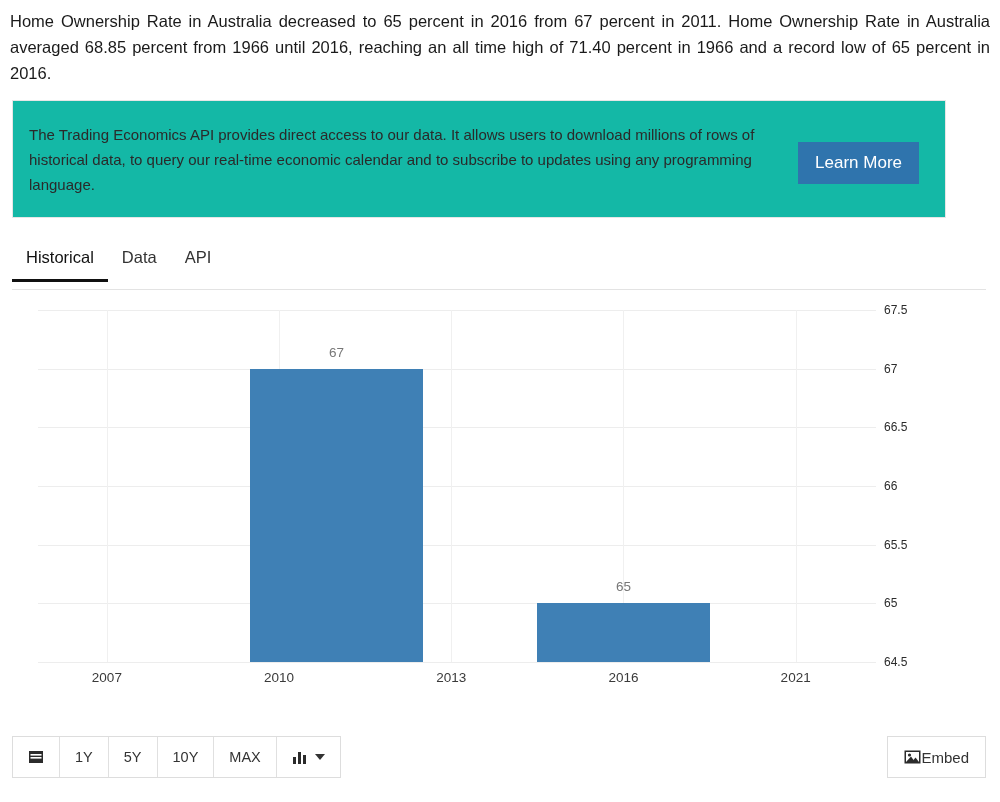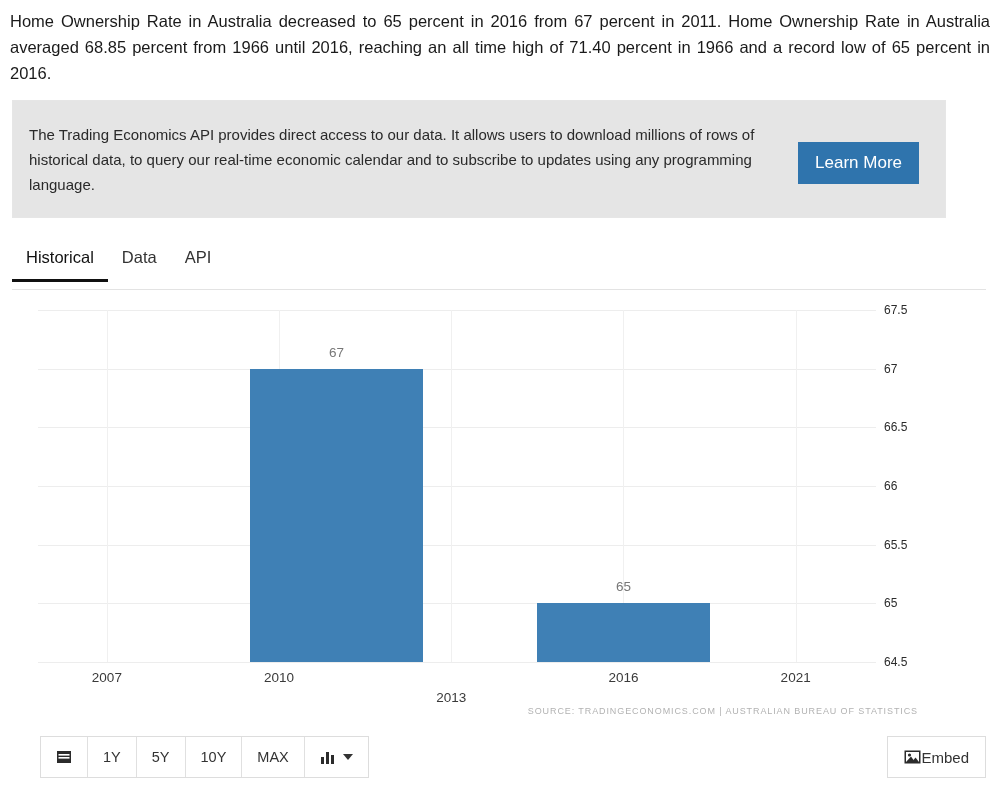--- a/index.html
+++ b/index.html
@@ -22,21 +22,21 @@
     text-align: justify;
     text-justify: inter-word;
     color: #1a1a1a;
   }
 
   
   .api-card {
     position: absolute;
     left: 12px; top: 100px;
     width: 934px; height: 118px;
-    background: #e5e5e5;
+    background: #14b8a6;
     border: 1px solid #e6e6e6;
     display: flex;
     align-items: center;
   }
   .api-text {
     flex: 1 1 auto;
     padding: 0 14px 0 16px;
     font-size: 15px;
     line-height: 25px;
     color: #2a2a2a;
@@ -149,21 +149,20 @@
     left: 12px; top: 736px;
     width: 974px; height: 42px;
   }
   .btn-group {
     position: absolute;
     left: 0; top: 0;
     display: flex;
     height: 42px;
     border: 1px solid #dddddd;
     background: #ffffff;
-    margin-left: 28px;
   }
   .tb-btn {
     display: flex;
     align-items: center;
     justify-content: center;
     gap: 7px;
     padding: 0 15px;
     border: none;
     border-right: 1px solid #e0e0e0;
     background: #ffffff;
@@ -240,25 +239,24 @@
         <div class="ytick" style="top: 68.6667px;">67</div>
         <div class="ytick" style="top: 127.333px;">66.5</div>
         <div class="ytick" style="top: 186px;">66</div>
         <div class="ytick" style="top: 244.667px;">65.5</div>
         <div class="ytick" style="top: 303.333px;">65</div>
         <div class="ytick" style="top: 362px;">64.5</div>
       </div>
     <div id="xticks">
         <div class="xtick" style="left: 94.8767px;">2007</div>
         <div class="xtick" style="left: 267.068px;">2010</div>
-        <div class="xtick" style="left: 439.26px; margin-top: 20px;">2013</div>
+        <div class="xtick" style="left: 439.26px;">2013</div>
         <div class="xtick" style="left: 611.452px;">2016</div>
         <div class="xtick" style="left: 783.644px;">2021</div>
       </div>
-    <div class="source">SOURCE: TRADINGECONOMICS.COM | AUSTRALIAN BUREAU OF STATISTICS</div>
   </div>
 
   <div class="toolbar-row">
     <div class="btn-group">
       <button class="tb-btn">
         <span class="ico">
           <svg width="16" height="16" viewBox="0 0 16 16">
             <rect x="1" y="2" width="14" height="12" fill="#2b2b2b"></rect>
             <rect x="2.5" y="5" width="11" height="1.6" fill="#ffffff"></rect>
             <rect x="2.5" y="8" width="11" height="1.6" fill="#ffffff"></rect>

